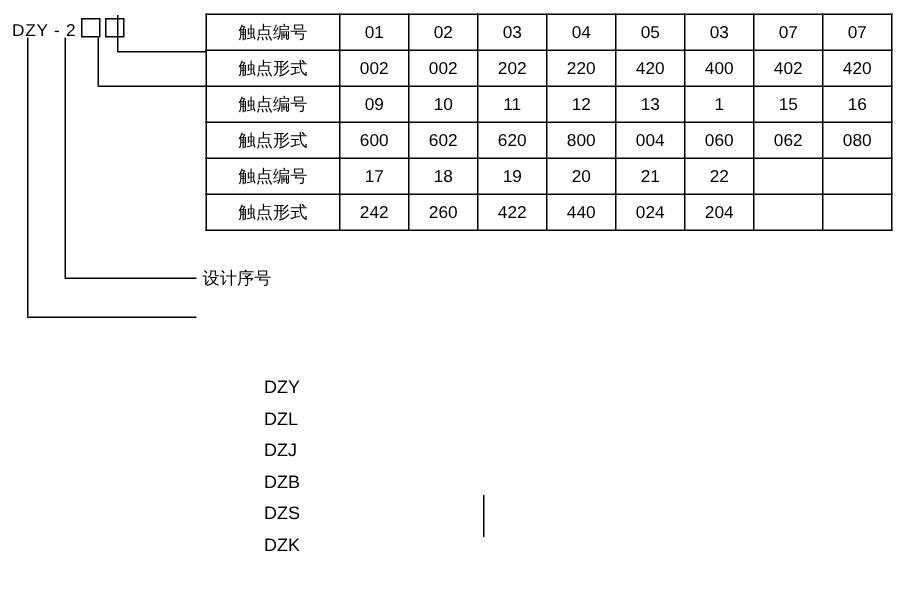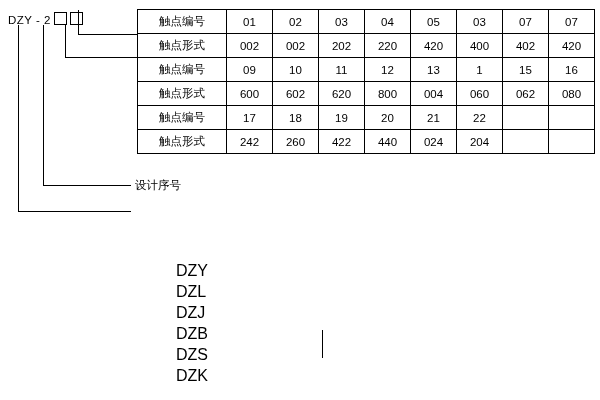--- a/index.html
+++ b/index.html
@@ -78,22 +78,22 @@
   .leader-label {
     position: absolute;
     font-size: 11.5px;
     white-space: nowrap;
   }
 
   
   .series-list {
     position: absolute;
     left: 176px;
-    top: 260px;
-    font-size: 16px;
+    top: 248px;
+    font-size: 12px;
     line-height: 21px;
   }
   .series-list div {
     height: 21px;
   }
 
   .series-200 {
     position: absolute;
     left: 255px;
     top: 316px;

